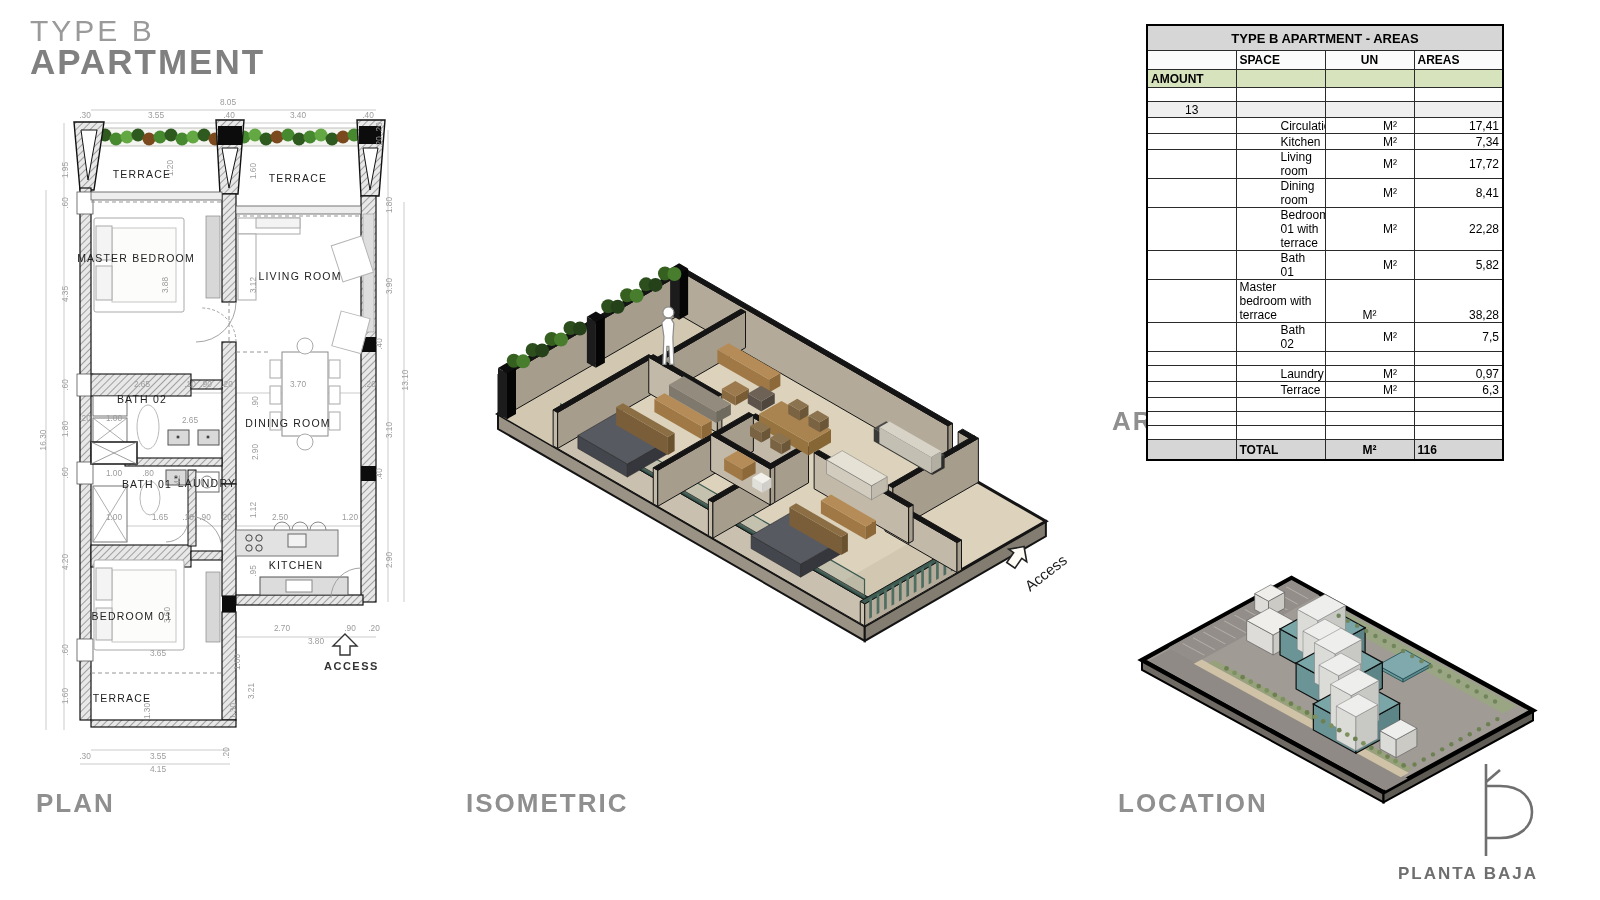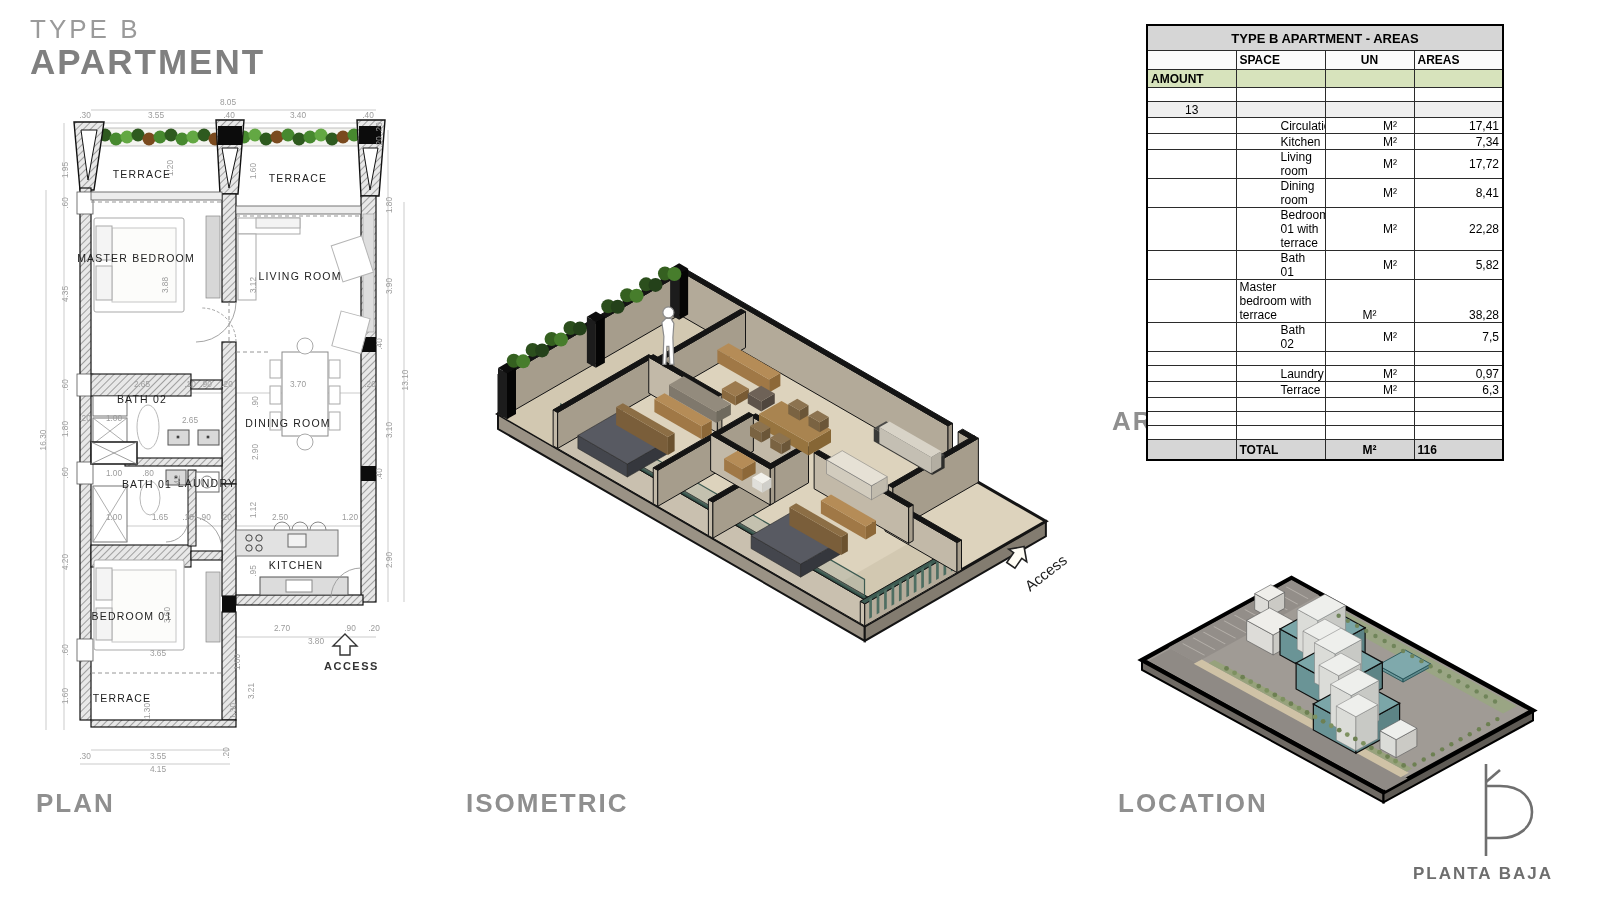--- a/index.html
+++ b/index.html
@@ -1,17 +1,17 @@
 <!DOCTYPE html>
 <html><head>
 <meta charset="utf-8">
 <style>
   html,body{margin:0;padding:0;background:#ffffff;font-family:"Liberation Sans",sans-serif;}
   #sheet{position:relative;width:1600px;height:900px;background:#fff;overflow:hidden;}
-  .hdr1{position:absolute;left:30px;top:14px;font-size:26px;letter-spacing:3px;color:#9a9a9a;font-weight:400;}
+  .hdr1{position:absolute;left:30px;top:14px;font-size:30px;letter-spacing:3px;color:#9a9a9a;font-weight:400;}
   .hdr2{position:absolute;left:30px;top:42px;font-size:35px;letter-spacing:2px;color:#808080;font-weight:bold;}
   .seclabel{position:absolute;font-size:26px;font-weight:bold;color:#8f8f8f;letter-spacing:2px;}
   #lbl-plan{left:36px;top:788px;}
   #lbl-iso{left:466px;top:788px;}
   #lbl-areas{left:1112px;top:406px;}
   #lbl-location{left:1118px;top:788px;}
   
   #areas-table-wrap{position:absolute;left:1146px;top:24px;width:358px;}
   table.areas{border-collapse:collapse;width:358px;table-layout:fixed;background:#fff;border:2px solid #000;}
   table.areas td{border:1px solid #2b2b2b;font-size:12px;color:#000;padding:0 3px;overflow:hidden;white-space:normal;}
@@ -26,21 +26,21 @@
   tr.r-13 td{background:#efefef;height:15px;text-align:center;}
   tr.r-data td{height:15px;padding-left:44px;}
   tr.r-tall td{height:31px;vertical-align:bottom;}
   tr.r-total td{background:#d6d6d6;font-weight:bold;height:19px;}
   
   .panel{position:absolute;}
   #plan-svg{left:30px;top:90px;}
   #iso-svg{left:460px;top:262px;}
   #loc-svg{left:1090px;top:498px;}
   #logo-svg{left:1442px;top:752px;}
-  #logo-text{position:absolute;left:1398px;top:864px;width:170px;text-align:center;font-size:17px;font-weight:bold;color:#6e6e6e;letter-spacing:2px;}
+  #logo-text{position:absolute;left:1398px;top:864px;width:170px;text-align:left;font-size:17px;font-weight:bold;color:#6e6e6e;letter-spacing:2px;}
   .dimtxt{font-size:8.3px;fill:#9c9c9c;}
   .roomtxt{font-size:10.5px;fill:#222;letter-spacing:1.2px;}
   .accesstxt{font-size:11px;fill:#333;letter-spacing:1.5px;}
 </style>
 </head>
 <body>
 <div id="sheet">
 
 <div class="hdr1">TYPE B</div>
 <div class="hdr2">APARTMENT</div>

